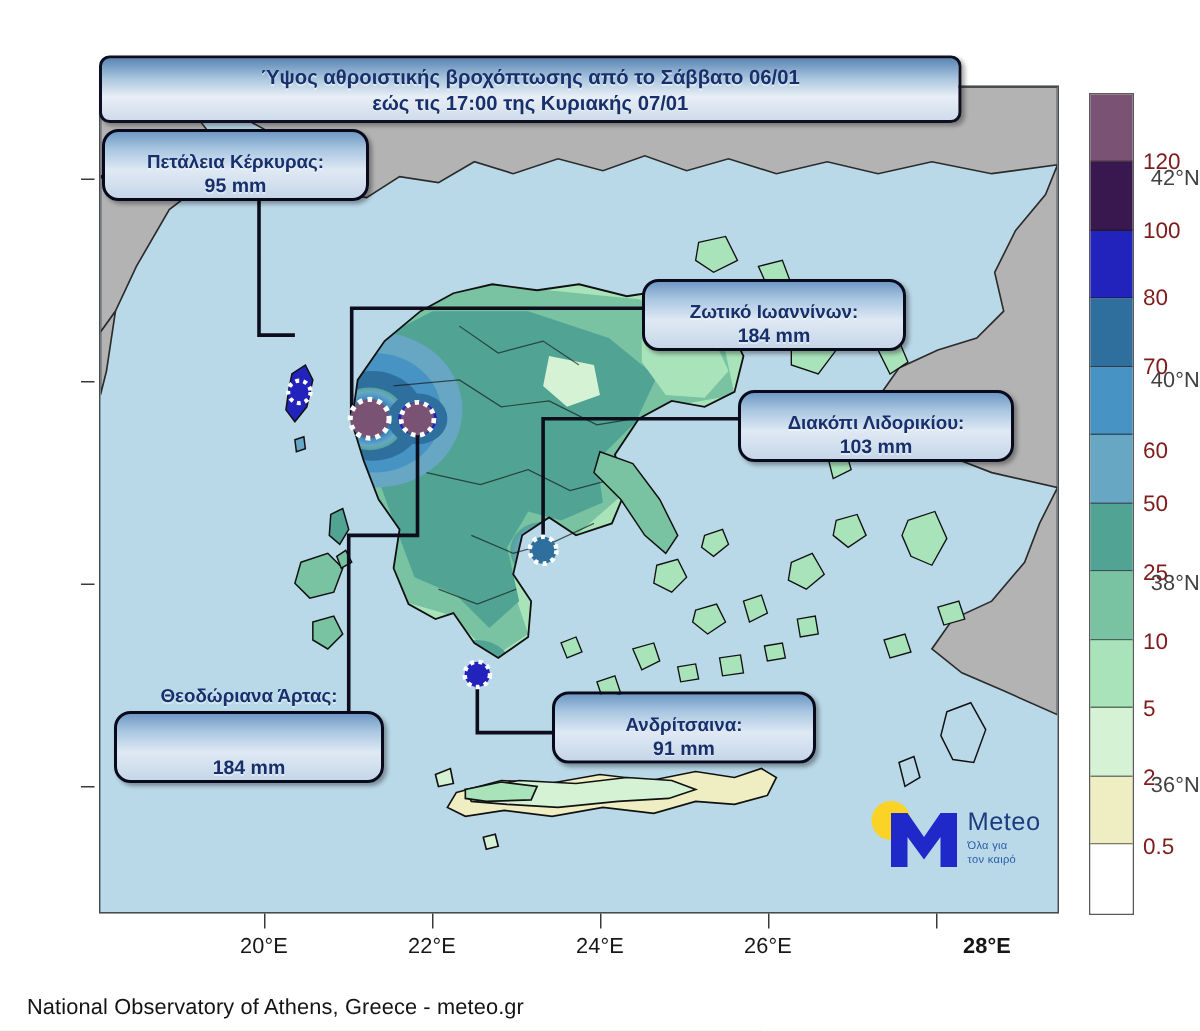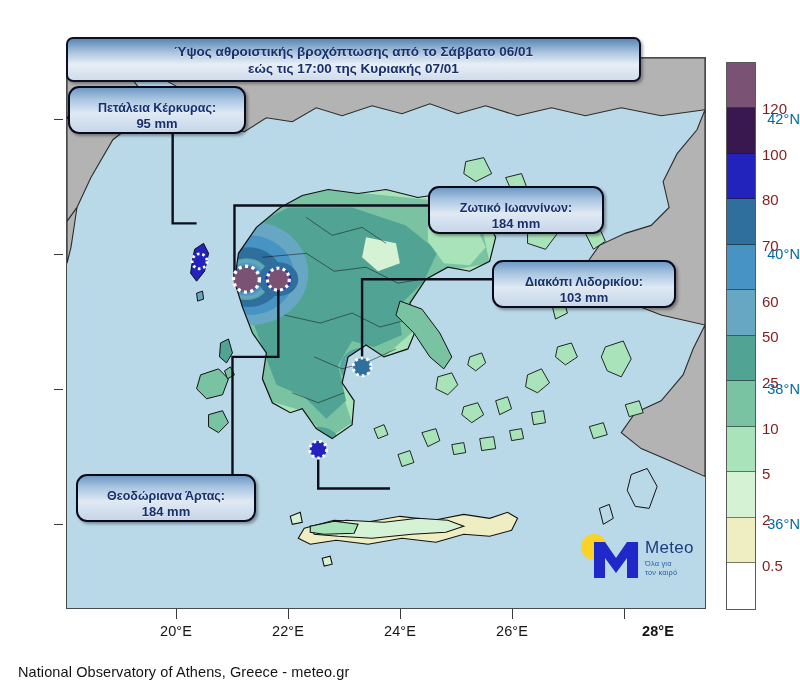--- a/index.html
+++ b/index.html
@@ -20,21 +20,21 @@
     border:1.5px solid #4a4a4a;
     overflow:hidden;
     box-sizing:border-box;
   }
   #map-surface{position:absolute;left:0;top:0;width:100%;height:100%;}
   #map-surface svg{display:block;width:100%;height:100%;}
 
   
   .ylabel{
     position:absolute;right:0;width:56px;text-align:right;
-    font-size:14.5px;color:#0369a1;letter-spacing:.1px;
+    font-size:14.5px;color:#404040;letter-spacing:.1px;
   }
   .ytick{position:absolute;left:54px;width:9px;height:0;border-top:1.4px solid #3a3a3a;}
   .xlabel{
     position:absolute;top:623px;width:70px;text-align:center;
     font-size:14.5px;color:#161616;letter-spacing:.1px;
   }
   .xtick{position:absolute;top:609px;width:0;height:10px;border-left:1.4px solid #3a3a3a;}
 
   
   #title-box{
@@ -330,25 +330,29 @@
   <div class="callout" style="left:428px;top:186px;width:176px;height:48px;">
     <div class="cname">Ζωτικό Ιωαννίνων:</div>
     <div class="cval">184 mm</div>
   </div>
 
   <div class="callout" style="left:492px;top:260px;width:184px;height:48px;">
     <div class="cname">Διακόπι Λιδορικίου:</div>
     <div class="cval">103 mm</div>
   </div>
 
-  <div class="callout" style="left:76px;top:474px;width:180px;height:48px;">
+  <div class="callout" style="left:76px;top:474px;width:180px;height:48px;gap:32px;">
     <div class="cname">Θεοδώριανα Άρτας:</div>
     <div class="cval">184 mm</div>
   </div>
 
+  <div class="callout" style="left:368px;top:461px;width:176px;height:48px;">
+    <div class="cname">Ανδρίτσαινα:</div>
+    <div class="cval">91 mm</div>
+  </div>
 
   <div id="cbar">
     <div class="cseg" style="height:8.33%;background:#7a5274;"></div>
     <div class="cseg" style="height:8.33%;background:#38184f;"></div>
     <div class="cseg" style="height:8.33%;background:#2222bd;"></div>
     <div class="cseg" style="height:8.33%;background:#2e6f9e;"></div>
     <div class="cseg" style="height:8.33%;background:#4793c4;"></div>
     <div class="cseg" style="height:8.33%;background:#68a7c4;"></div>
     <div class="cseg" style="height:8.33%;background:#51a394;"></div>
     <div class="cseg" style="height:8.33%;background:#79c3a2;"></div>

